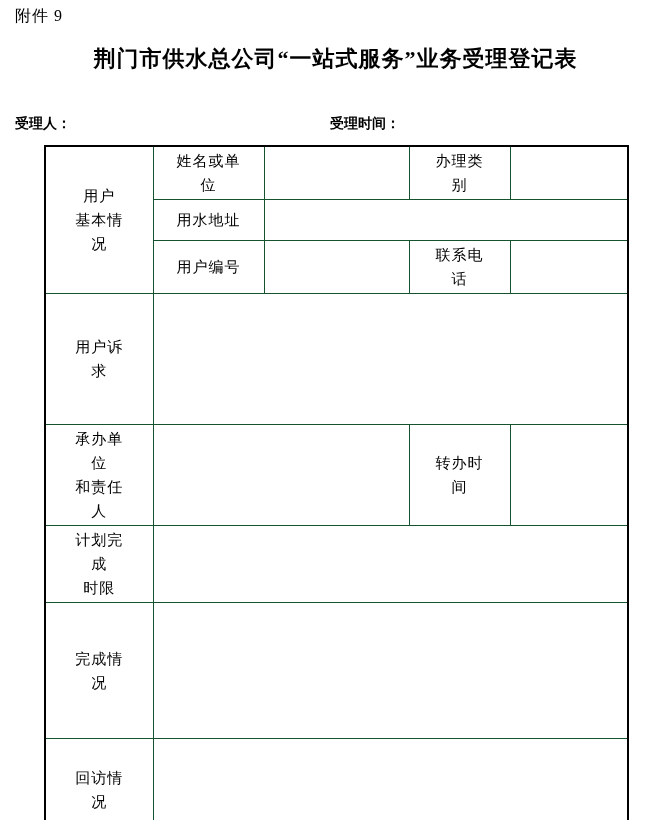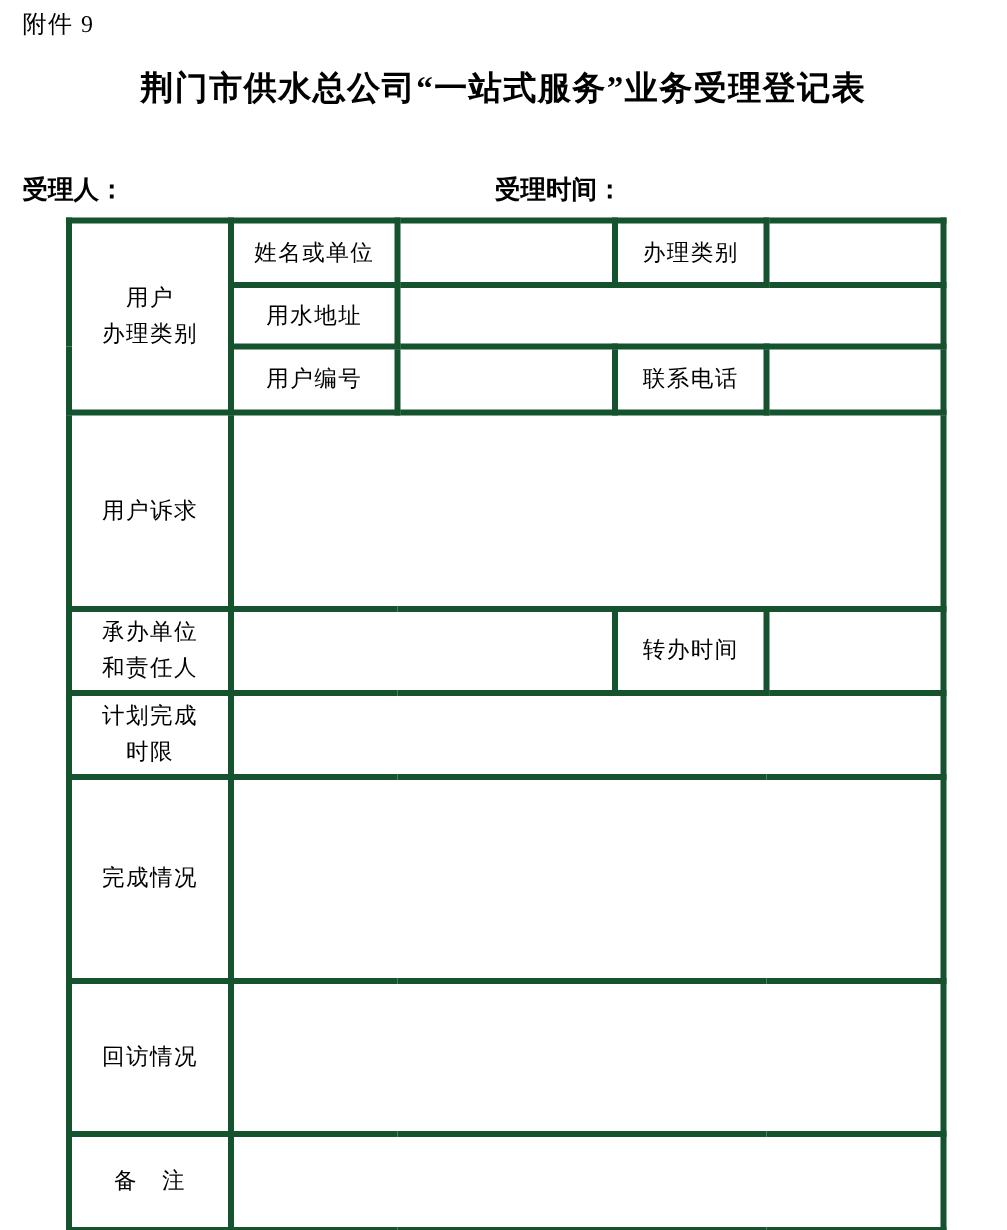--- a/index.html
+++ b/index.html
@@ -32,21 +32,21 @@
     font-size: 22px;
     font-weight: bold;
     letter-spacing: 1px;
   }
   .meta-line {
     position: absolute;
     left: 0;
     top: 115px;
     width: 671px;
     height: 22px;
-    font-size: 17px;
+    font-size: 14px;
     font-weight: bold;
   }
   .acceptor-label {
     position: absolute;
     left: 15px;
     top: 0;
   }
   .accept-time-label {
     position: absolute;
     left: 330px;
@@ -56,22 +56,22 @@
   table.form-table {
     position: absolute;
     left: 44px;
     top: 145px;
     width: 583px;
     border-collapse: collapse;
     table-layout: fixed;
     border: 2px solid #000000;
   }
   table.form-table td {
-    border: 4px solid #14532d;
-    padding: 2px 12px;
+    border: 1px solid #14532d;
+    padding: 2px 22px;
     font-size: 15px;
     vertical-align: middle;
     overflow: hidden;
   }
   td.cell-label {
     text-align: center;
     white-space: pre-line;
     line-height: 1.6;
     letter-spacing: 1px;
   }
@@ -95,21 +95,21 @@
   <colgroup>
     <col style="width:108px">
     <col style="width:111px">
     <col style="width:145px">
     <col style="width:101px">
     <col style="width:118px">
   </colgroup>
   <tbody>
     <tr style="height:43px;">
       <td class="cell-label" rowspan="3">用户
-办理类别</td>
+基本情况</td>
       <td class="cell-label">姓名或单位</td>
       <td class="cell-value"></td>
       <td class="cell-label">办理类别</td>
       <td class="cell-value"></td>
     </tr>
     <tr style="height:41px;">
       <td class="cell-label">用水地址</td>
       <td class="cell-value" colspan="3"></td>
     </tr>
     <tr style="height:44px;">

